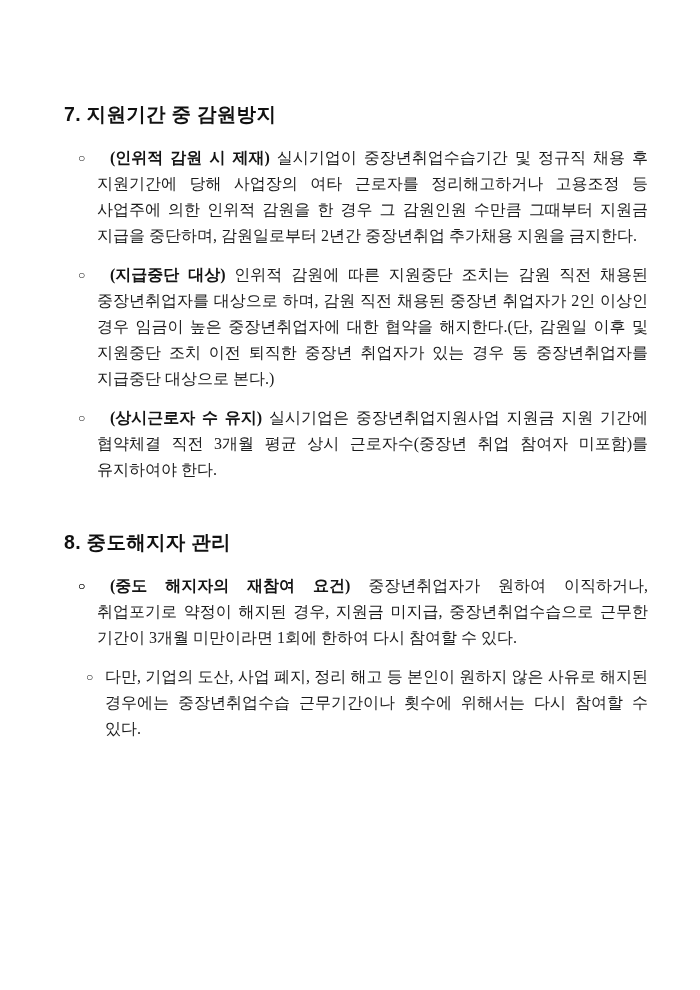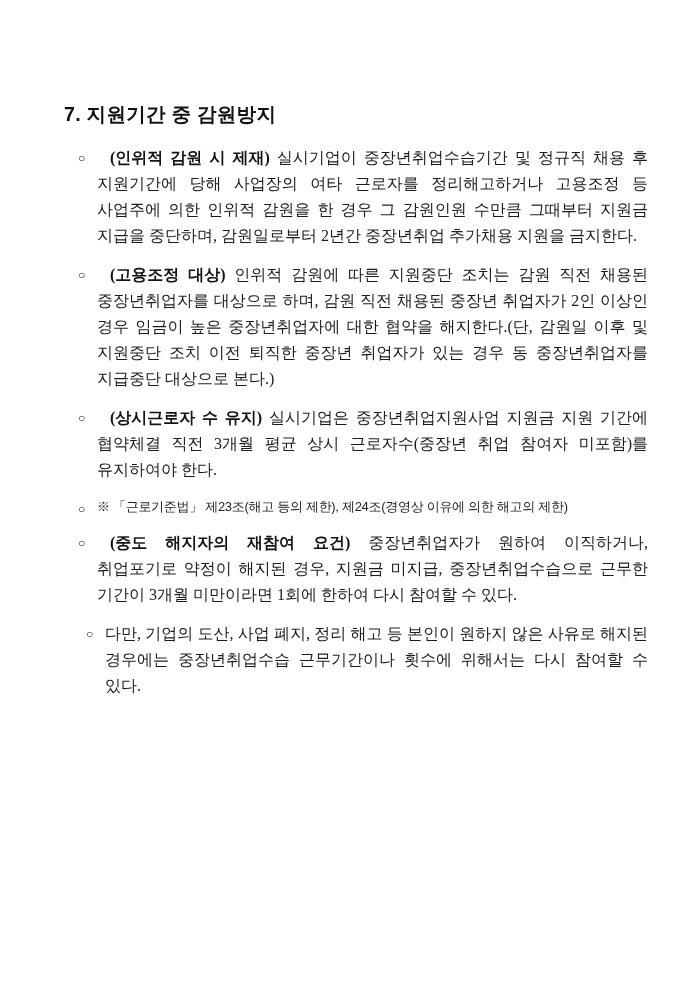--- a/index.html
+++ b/index.html
@@ -81,34 +81,34 @@
   <section class="section-7">
     <h2 class="section-heading">7. 지원기간 중 감원방지</h2>
 
     <div class="bullet-item">
       <span class="bullet-marker">○</span>
       <p class="item-body"><b class="item-lead">(인위적 감원 시 제재)</b> <span>실시기업이 중장년취업수습기간 및 정규직 채용 후 지원기간에 당해 사업장의 여타 근로자를 정리해고하거나 고용조정 등 사업주에 의한 인위적 감원을 한 경우 그 감원인원 수만큼 그때부터 지원금 지급을 중단하며, 감원일로부터 2년간 중장년취업 추가채용 지원을 금지한다.</span></p>
     </div>
 
     <div class="bullet-item">
       <span class="bullet-marker">○</span>
-      <p class="item-body"><b class="item-lead">(고용조정 대상)</b> <span>인위적 감원에 따른 지원중단 조치는 감원 직전 채용된 중장년취업자를 대상으로 하며, 감원 직전 채용된 중장년 취업자가 2인 이상인 경우 임금이 높은 중장년취업자에 대한 협약을 해지한다.(단, 감원일 이후 및 지원중단 조치 이전 퇴직한 중장년 취업자가 있는 경우 동 중장년취업자를 지급중단 대상으로 본다.)</span></p>
+      <p class="item-body"><b class="item-lead">(지급중단 대상)</b> <span>인위적 감원에 따른 지원중단 조치는 감원 직전 채용된 중장년취업자를 대상으로 하며, 감원 직전 채용된 중장년 취업자가 2인 이상인 경우 임금이 높은 중장년취업자에 대한 협약을 해지한다.(단, 감원일 이후 및 지원중단 조치 이전 퇴직한 중장년 취업자가 있는 경우 동 중장년취업자를 지급중단 대상으로 본다.)</span></p>
     </div>
 
     <div class="bullet-item">
       <span class="bullet-marker">○</span>
       <p class="item-body"><b class="item-lead">(상시근로자 수 유지)</b> <span>실시기업은 중장년취업지원사업 지원금 지원 기간에 협약체결 직전 3개월 평균 상시 근로자수(중장년 취업 참여자 미포함)를 유지하여야 한다.</span></p>
     </div>
   </section>
 
   <section class="section-8">
+    <h2 class="section-heading">8. 중도해지자 관리</h2>
 
     <div class="bullet-item">
       <span class="bullet-marker">○</span>
-      <p class="footnote">※ 「근로기준법」 제23조(해고 등의 제한), 제24조(경영상 이유에 의한 해고의 제한)</p>
     </div>
 
     <div class="bullet-item">
       <span class="bullet-marker">○</span>
       <p class="item-body"><b class="item-lead">(중도 해지자의 재참여 요건)</b> <span>중장년취업자가 원하여 이직하거나, 취업포기로 약정이 해지된 경우, 지원금 미지급, 중장년취업수습으로 근무한 기간이 3개월 미만이라면 1회에 한하여 다시 참여할 수 있다.</span></p>
     </div>
 
     <div class="bullet-item shift-right">
       <span class="bullet-marker">○</span>
       <p class="item-body"><span>다만, 기업의 도산, 사업 폐지, 정리 해고 등 본인이 원하지 않은 사유로 해지된 경우에는 중장년취업수습 근무기간이나 횟수에 위해서는 다시 참여할 수 있다.</span></p>

